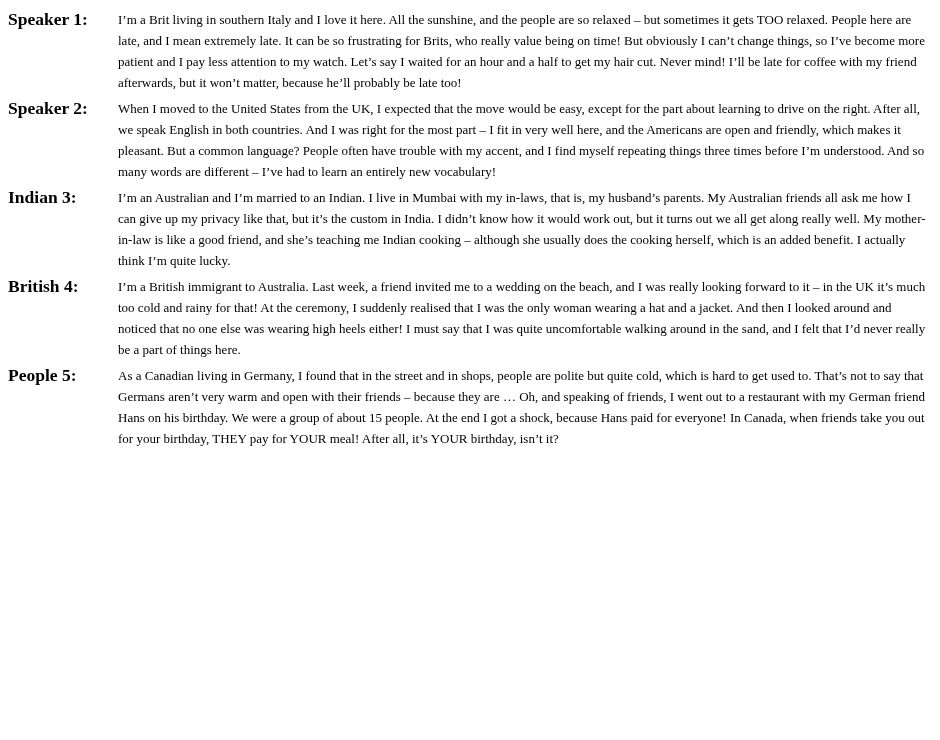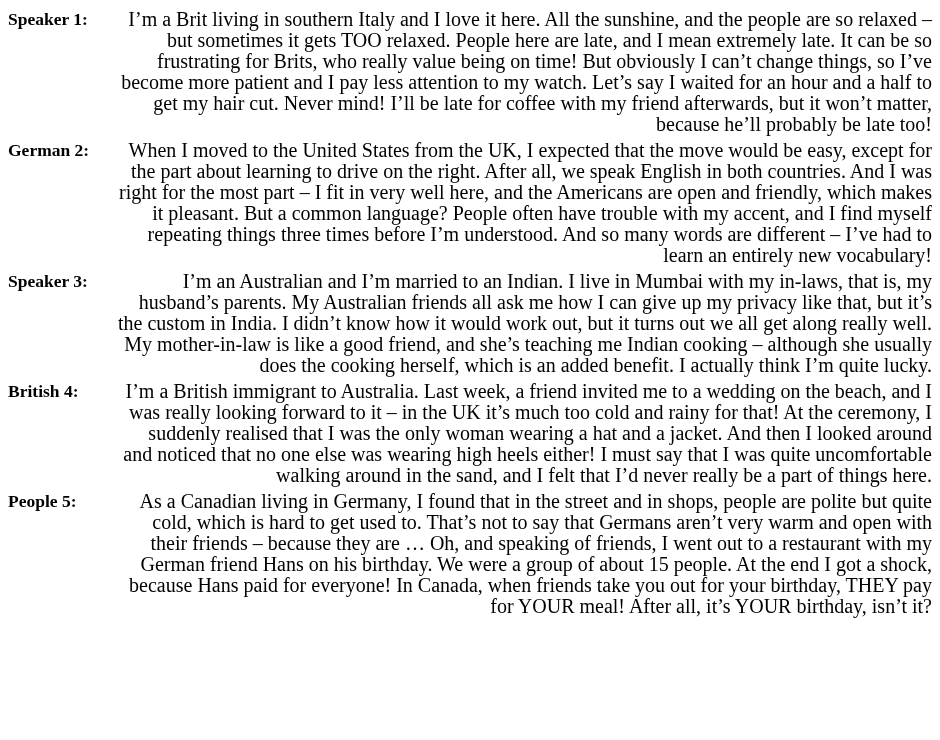--- a/index.html
+++ b/index.html
@@ -29,42 +29,42 @@
   .speaker-label {
     flex: 0 0 110px;
     font-weight: bold;
     font-size: 17.5px;
     line-height: 21px;
     white-space: nowrap;
   }
   .speaker-text {
     flex: 1 1 auto;
     max-width: 814px;
-    font-size: 20px;
+    font-size: 13px;
     line-height: 21px;
-    text-align: right;
+    text-align: left;
   }
 </style>
 </head>
 <body>
 
 <div class="page">
 
   <div class="speaker-row">
     <div class="speaker-label">Speaker 1:</div>
     <div class="speaker-text">I’m a Brit living in southern Italy and I love it here. All the sunshine, and the people are so relaxed – but sometimes it gets TOO relaxed. People here are late, and I mean extremely late. It can be so frustrating for Brits, who really value being on time! But obviously I can’t change things, so I’ve become more patient and I pay less attention to my watch. Let’s say I waited for an hour and a half to get my hair cut. Never mind! I’ll be late for coffee with my friend afterwards, but it won’t matter, because he’ll probably be late too!</div>
   </div>
 
   <div class="speaker-row">
-    <div class="speaker-label">German 2:</div>
+    <div class="speaker-label">Speaker 2:</div>
     <div class="speaker-text">When I moved to the United States from the UK, I expected that the move would be easy, except for the part about learning to drive on the right. After all, we speak English in both countries. And I was right for the most part – I fit in very well here, and the Americans are open and friendly, which makes it pleasant. But a common language? People often have trouble with my accent, and I find myself repeating things three times before I’m understood. And so many words are different – I’ve had to learn an entirely new vocabulary!</div>
   </div>
 
   <div class="speaker-row">
-    <div class="speaker-label">Speaker 3:</div>
+    <div class="speaker-label">Indian 3:</div>
     <div class="speaker-text">I’m an Australian and I’m married to an Indian. I live in Mumbai with my in-laws, that is, my husband’s parents. My Australian friends all ask me how I can give up my privacy like that, but it’s the custom in India. I didn’t know how it would work out, but it turns out we all get along really well. My mother-in-law is like a good friend, and she’s teaching me Indian cooking – although she usually does the cooking herself, which is an added benefit. I actually think I’m quite lucky.</div>
   </div>
 
   <div class="speaker-row">
     <div class="speaker-label">British 4:</div>
     <div class="speaker-text">I’m a British immigrant to Australia. Last week, a friend invited me to a wedding on the beach, and I was really looking forward to it – in the UK it’s much too cold and rainy for that! At the ceremony, I suddenly realised that I was the only woman wearing a hat and a jacket. And then I looked around and noticed that no one else was wearing high heels either! I must say that I was quite uncomfortable walking around in the sand, and I felt that I’d never really be a part of things here.</div>
   </div>
 
   <div class="speaker-row">
     <div class="speaker-label">People 5:</div>

